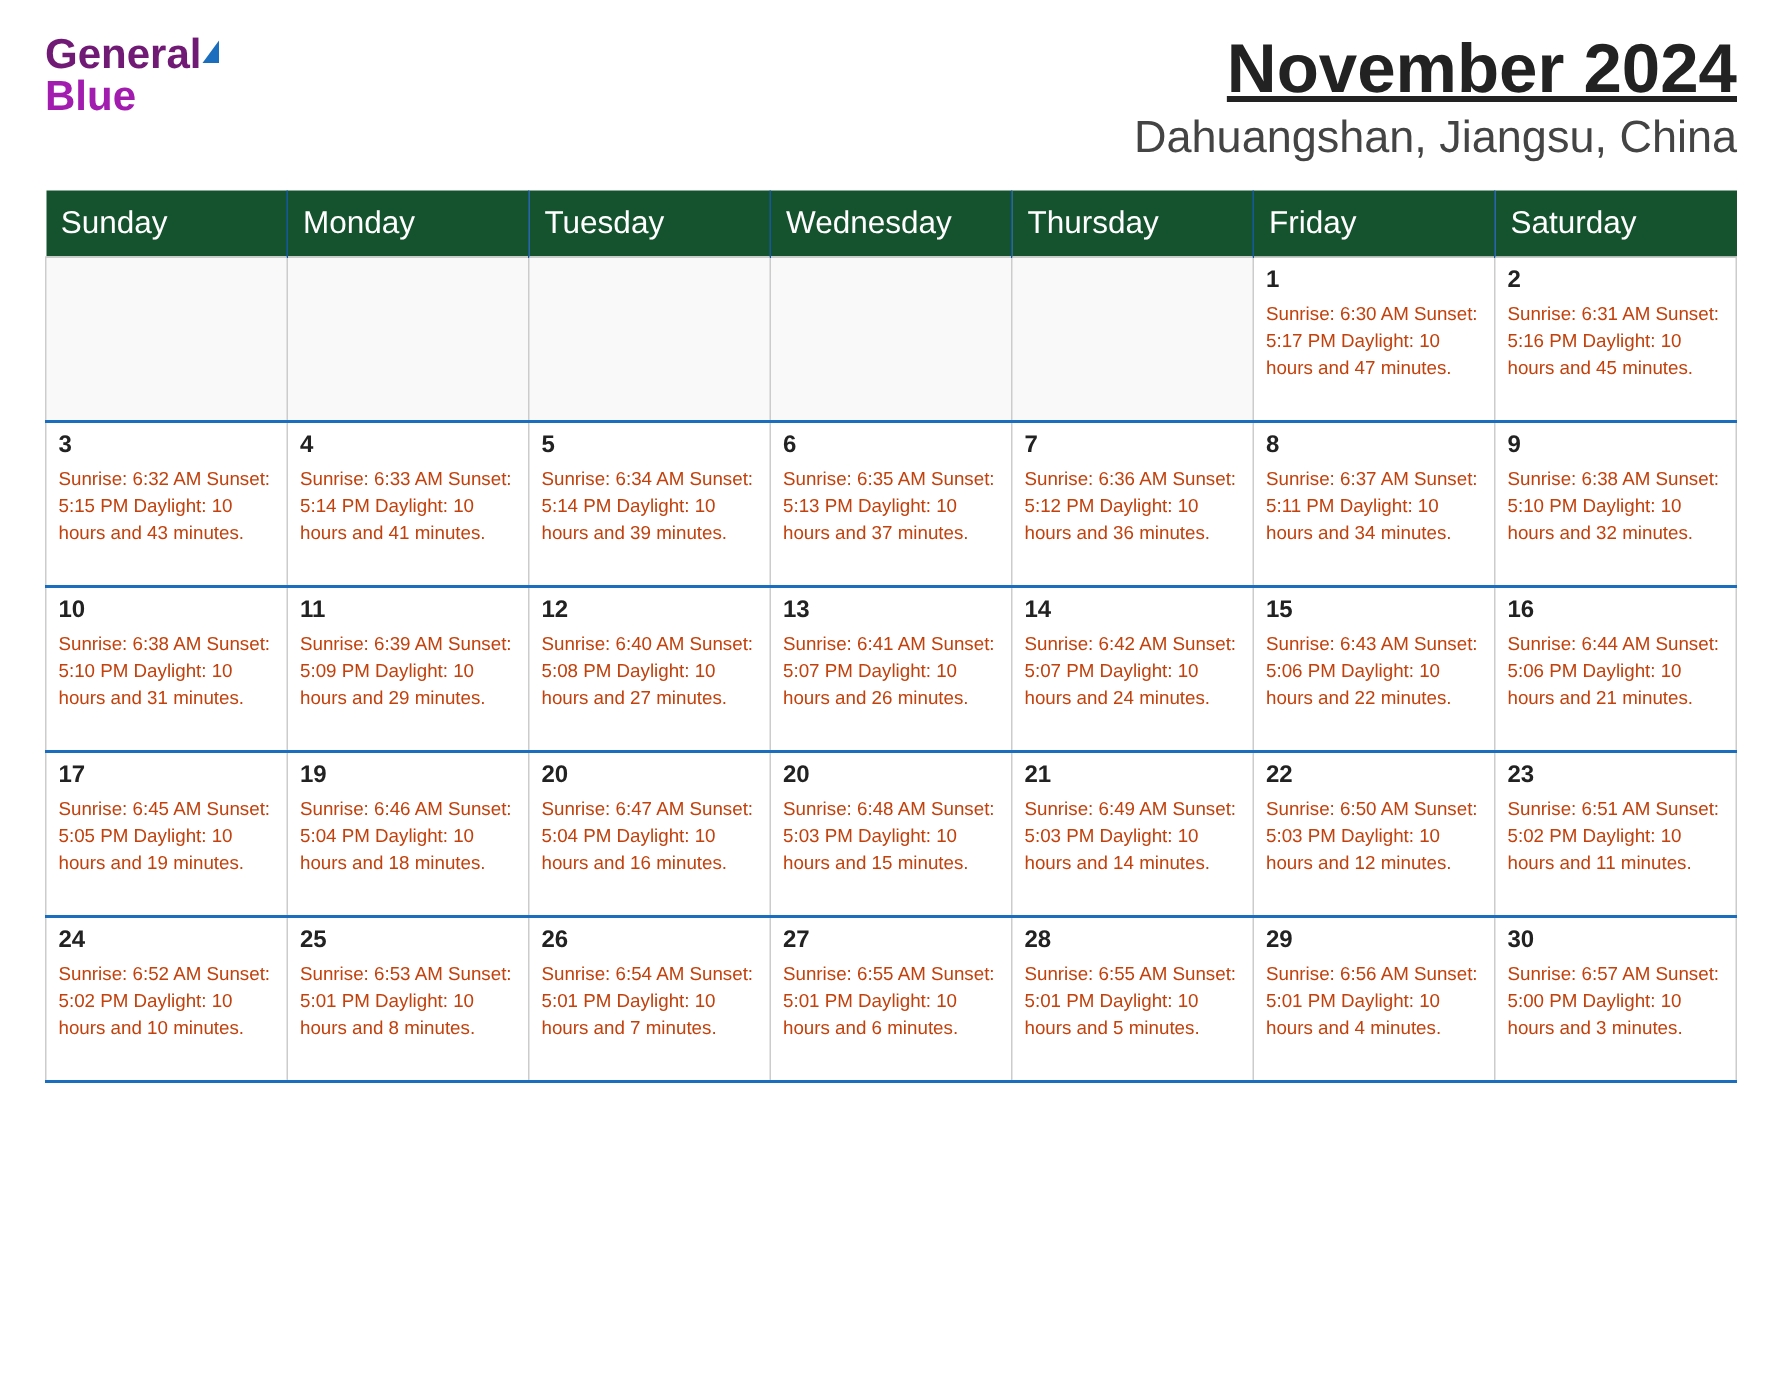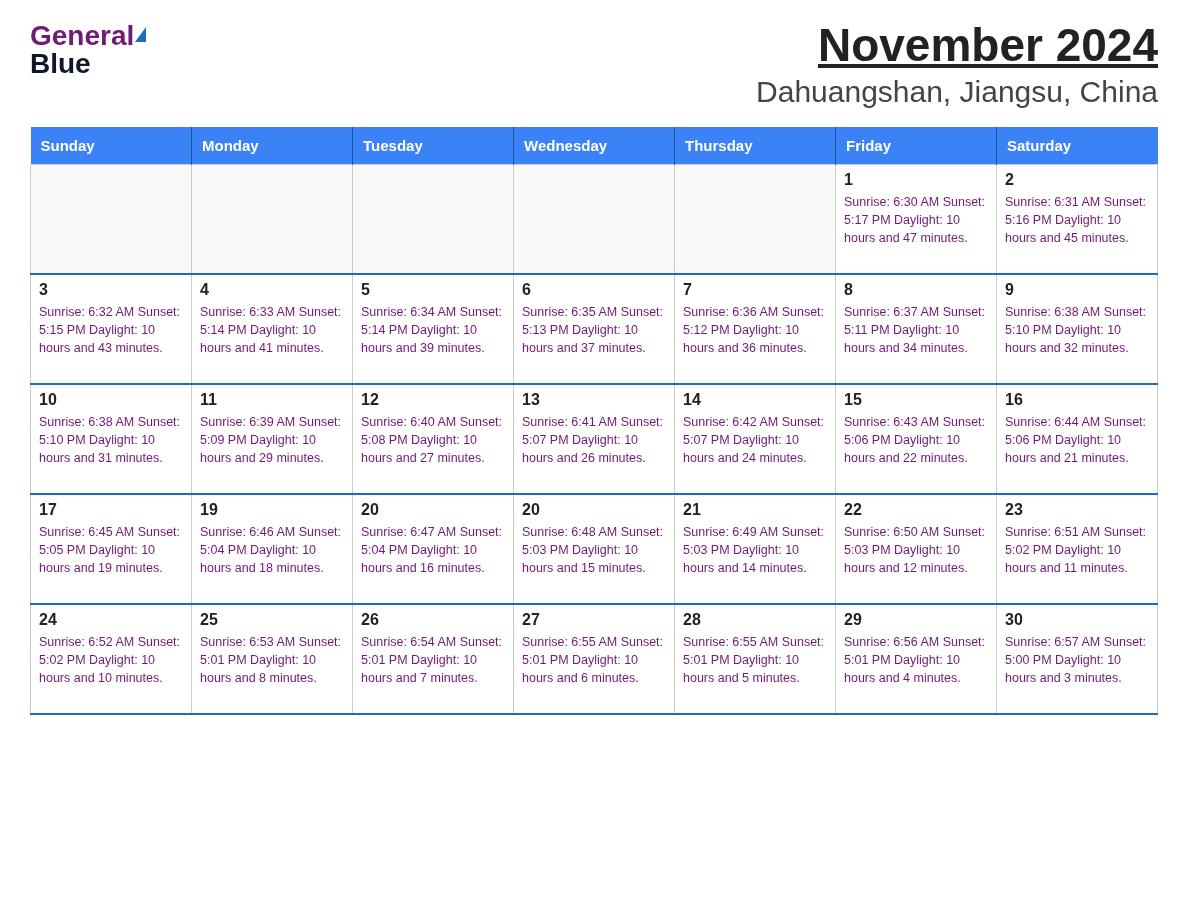--- a/index.html
+++ b/index.html
@@ -35,24 +35,24 @@
       font-size: 30px;
       color: #444;
       margin-top: 4px;
     }
     table {
       width: 100%;
       border-collapse: collapse;
       table-layout: fixed;
     }
     thead tr th {
-      background: #3b82f6;
+      background: #14532d;
       color: #fff;
-      font-size: 15px;
-      font-weight: bold;
+      font-size: 21px;
+      font-weight: normal;
       padding: 10px 10px;
       text-align: left;
       border-right: 1px solid #1558a0;
     }
     thead tr th:last-child { border-right: none; margin-top: 48px; }
     tbody tr td {
       vertical-align: top;
       border: 1px solid #ccc;
       padding: 6px 8px;
       font-size: 13px;
@@ -64,21 +64,21 @@
     }
     .day-num {
       font-size: 16px;
       font-weight: bold;
       color: #222;
       display: block;
       margin-bottom: 4px;
     }
     .day-info {
       font-size: 12.5px;
-      color: #701a75;
+      color: #c2410c;
       line-height: 1.45;
     }
     td.empty {
       background: #f9f9f9;
     }
     .logo-row {
       display: flex;
       align-items: center;
       gap: 0;
     }
@@ -94,21 +94,21 @@
       border-left: 11px solid transparent;
       border-right: 0px solid transparent;
       border-bottom: 15px solid #1a6ebd;
       margin-left: 1px;
       position: relative;
       top: -2px;
     }
     .logo-blue-text {
       font-size: 28px;
       font-weight: bold;
-      color: #0f172a;
+      color: #a21caf;
     }
     .logo-line2 {
       margin-top: -4px;
     }
   </style>
 </head>
 <body>
 
 <div class="header">
   <div class="logo">

